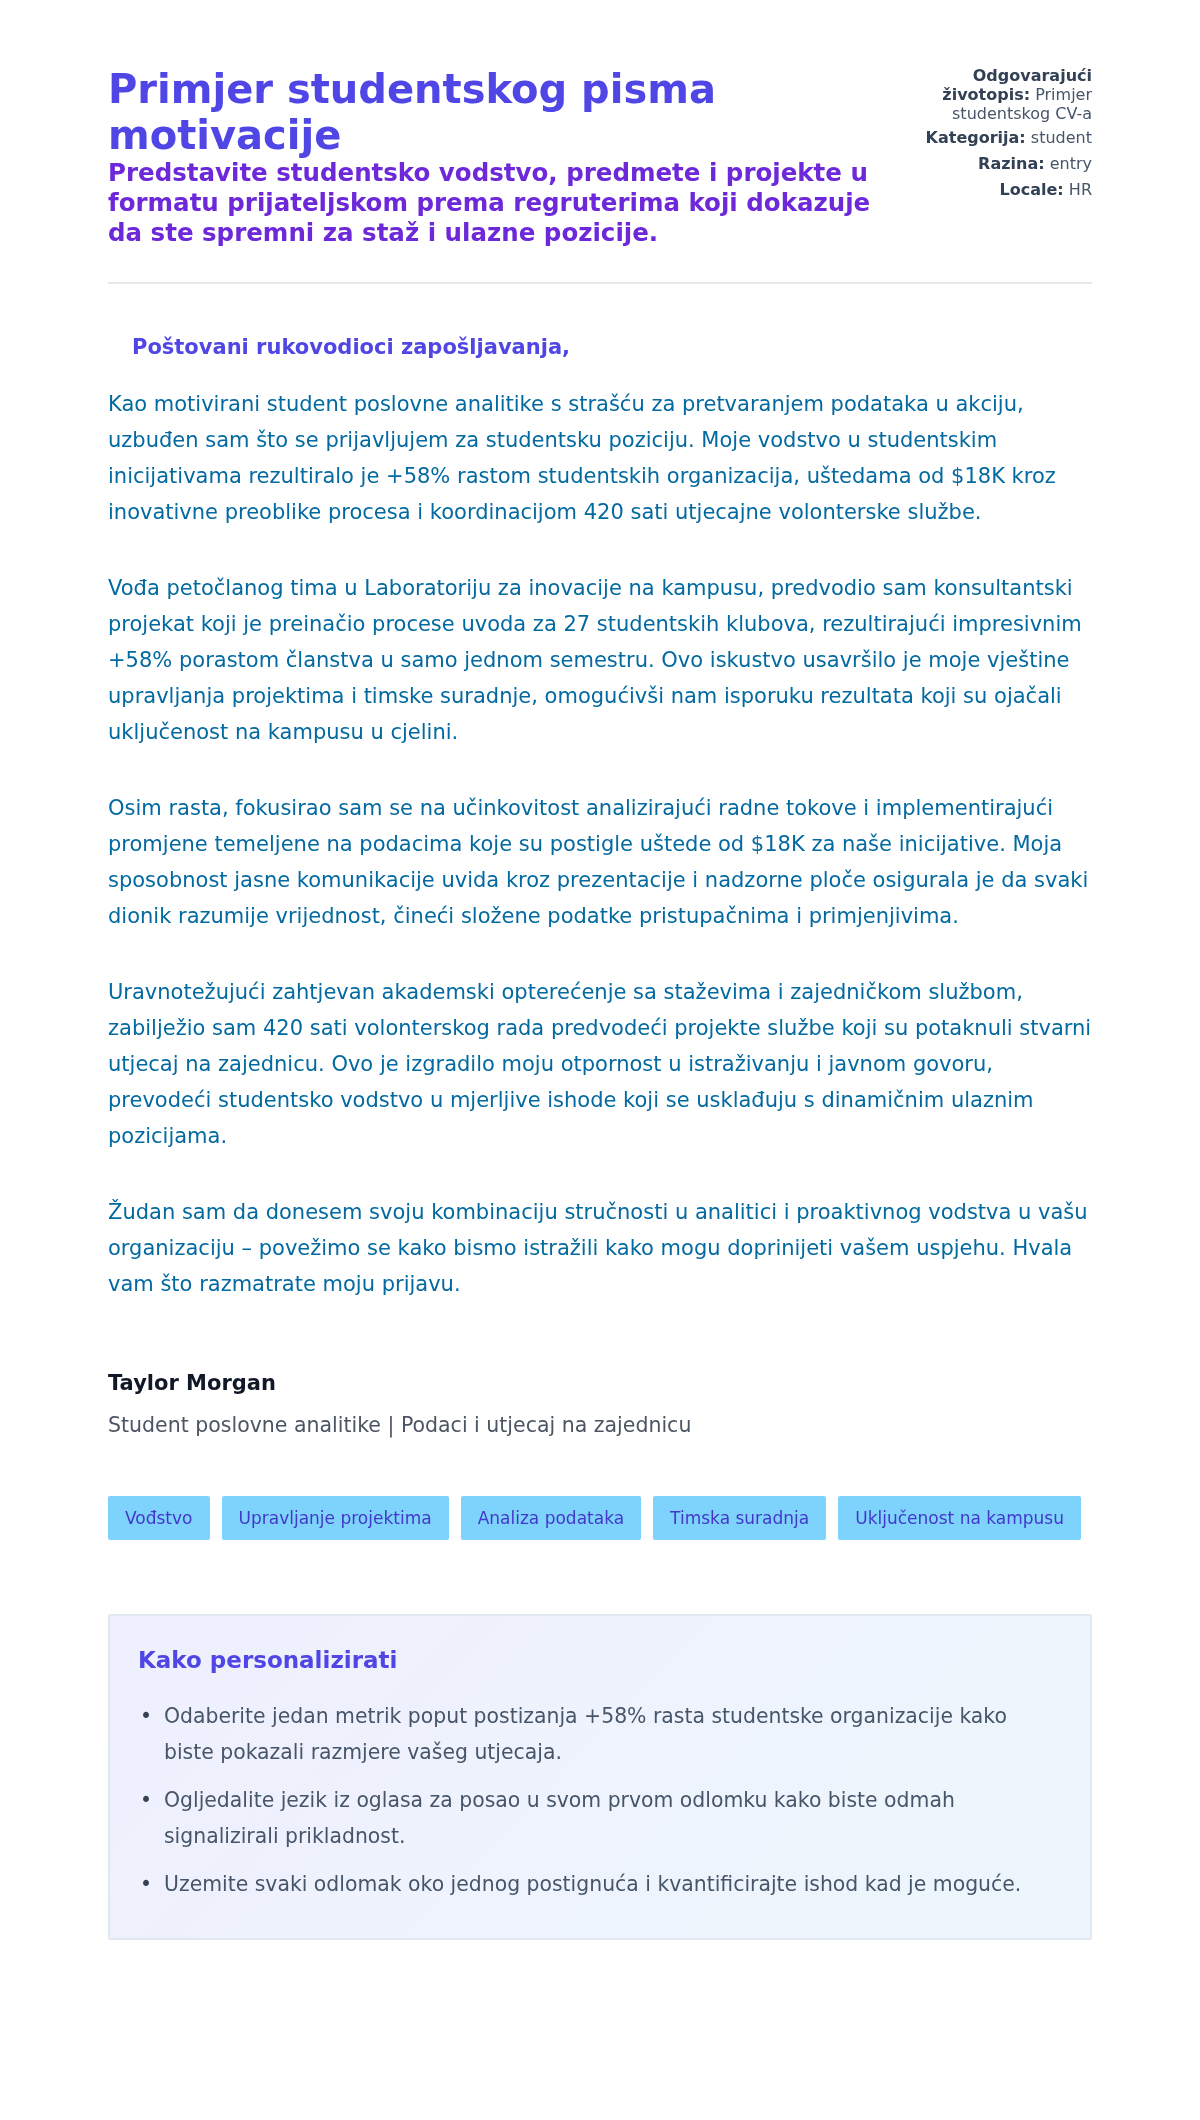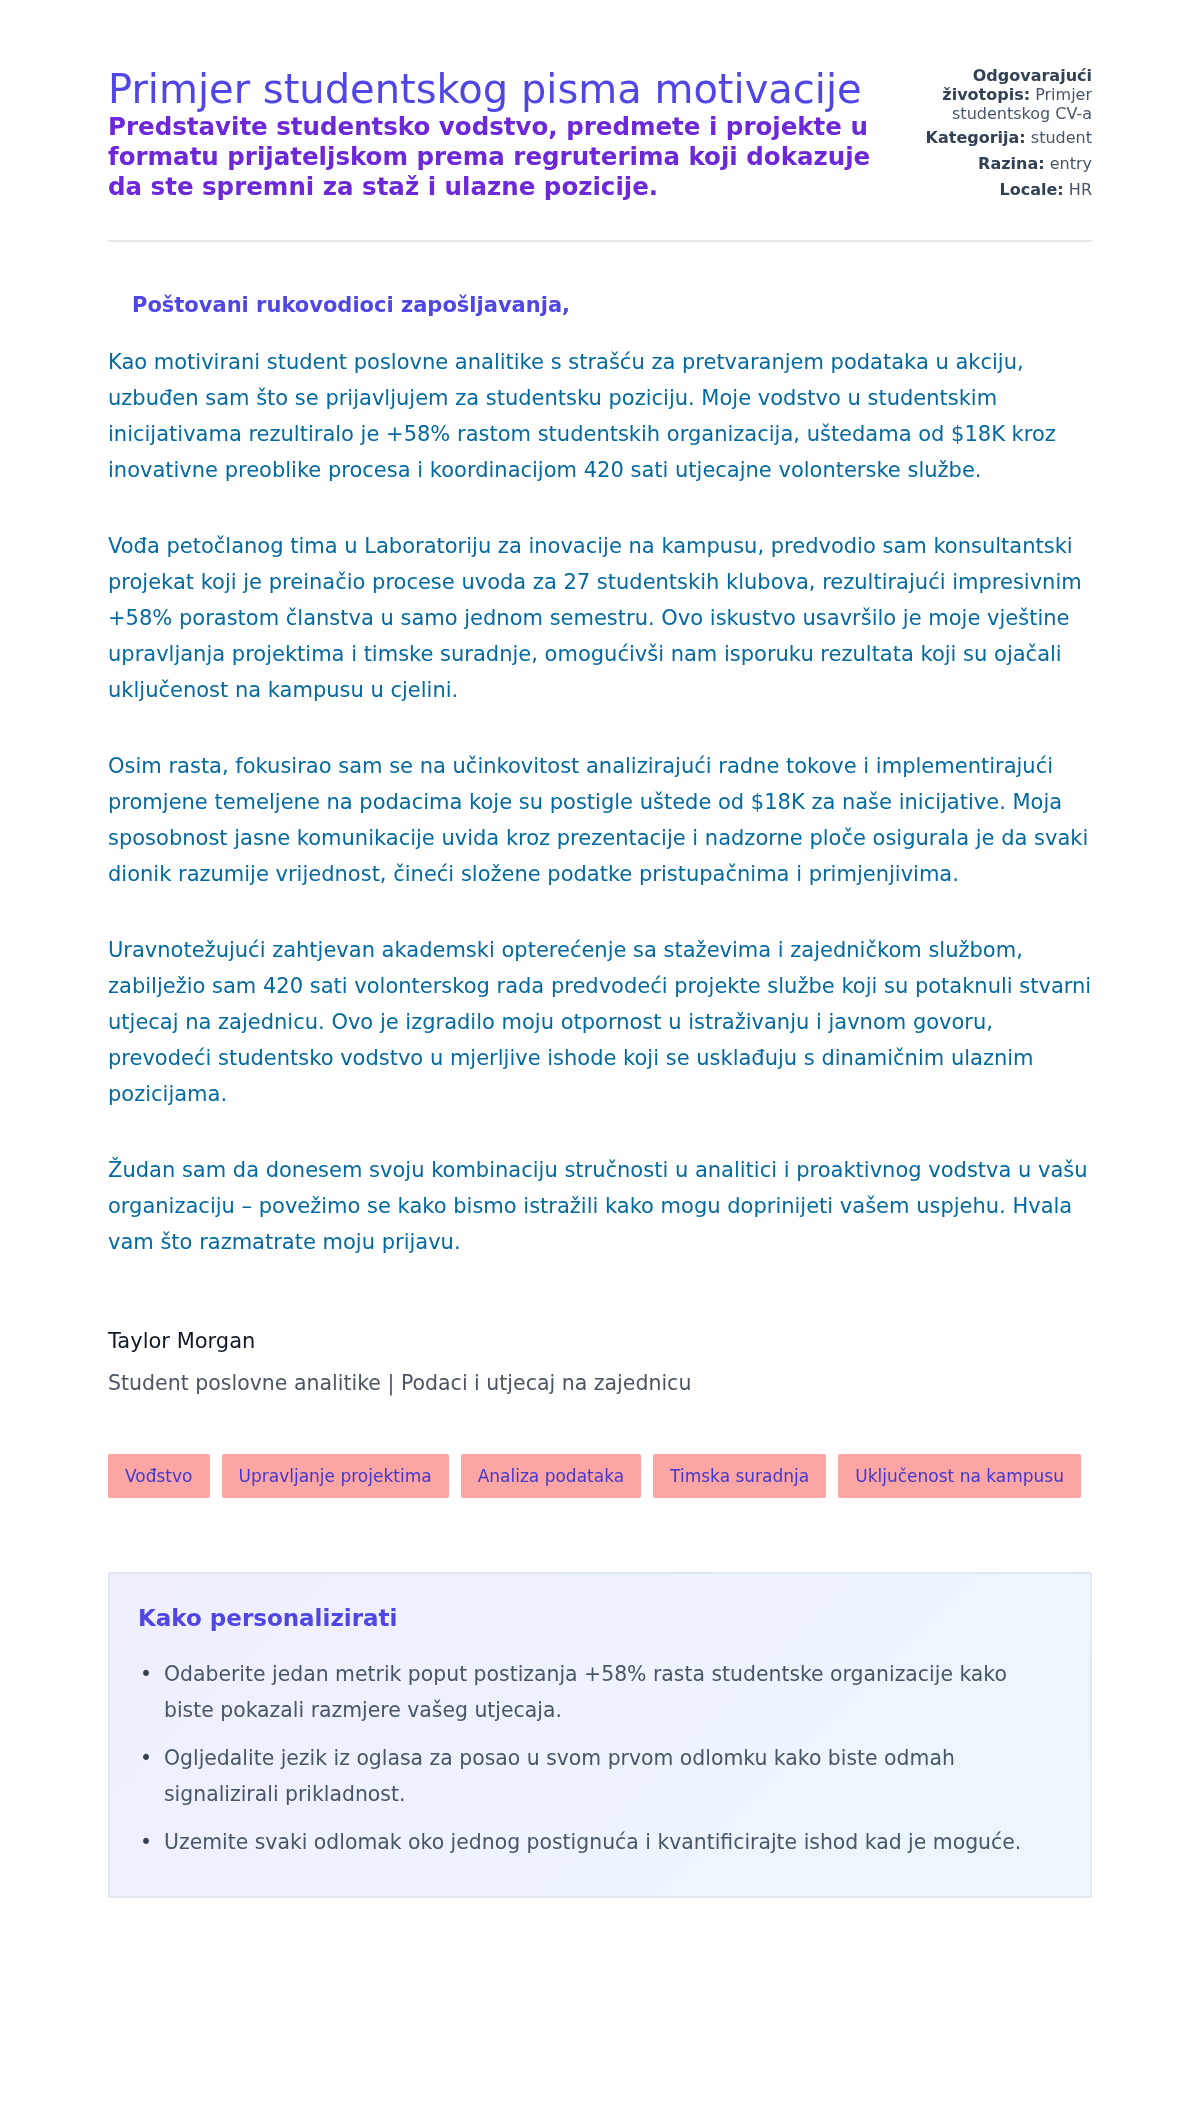--- a/index.html
+++ b/index.html
@@ -17,21 +17,21 @@
       display: flex;
       justify-content: space-between;
       align-items: flex-start;
       padding-bottom: 34px;
       border-bottom: 2px solid #e5e7eb;
     }
     .header-left { width: 800px; }
     .title {
       font-size: 40px;
       line-height: 46px;
-      font-weight: normal;
+      font-weight: bold;
       color: #4f46e5;
       letter-spacing: 0px;
     }
     .subtitle {
       font-size: 24.5px;
       line-height: 30px;
       font-weight: bold;
       color: #6d28d9;
       margin-top: 0px;
     }
@@ -59,37 +59,37 @@
     }
     .para {
       font-size: 21px;
       line-height: 36px;
       color: #0369a1;
       margin-bottom: 40px;
     }
     .signature { margin-top: 68px; }
     .sig-name {
       font-size: 21px;
-      font-weight: normal;
+      font-weight: bold;
       color: #111827;
       line-height: 26px;
     }
     .sig-title {
       margin-top: 16px;
       font-size: 20.5px;
       color: #4b5563;
       line-height: 26px;
     }
     .tags {
       display: flex;
       gap: 12px;
       margin-top: 58px;
     }
     .tag {
-      background: #fca5a5;
+      background: #7dd3fc;
       color: #4338ca;
       font-size: 17px;
       line-height: 20px;
       padding: 12px 17px 12px 17px;
       border-radius: 2px;
     }
     .tips {
       margin-top: 74px;
       border: 2px solid #e2e8f0;
       background: linear-gradient(135deg, #efeffd 0%, #eef4fd 60%, #ecf6fc 100%);

